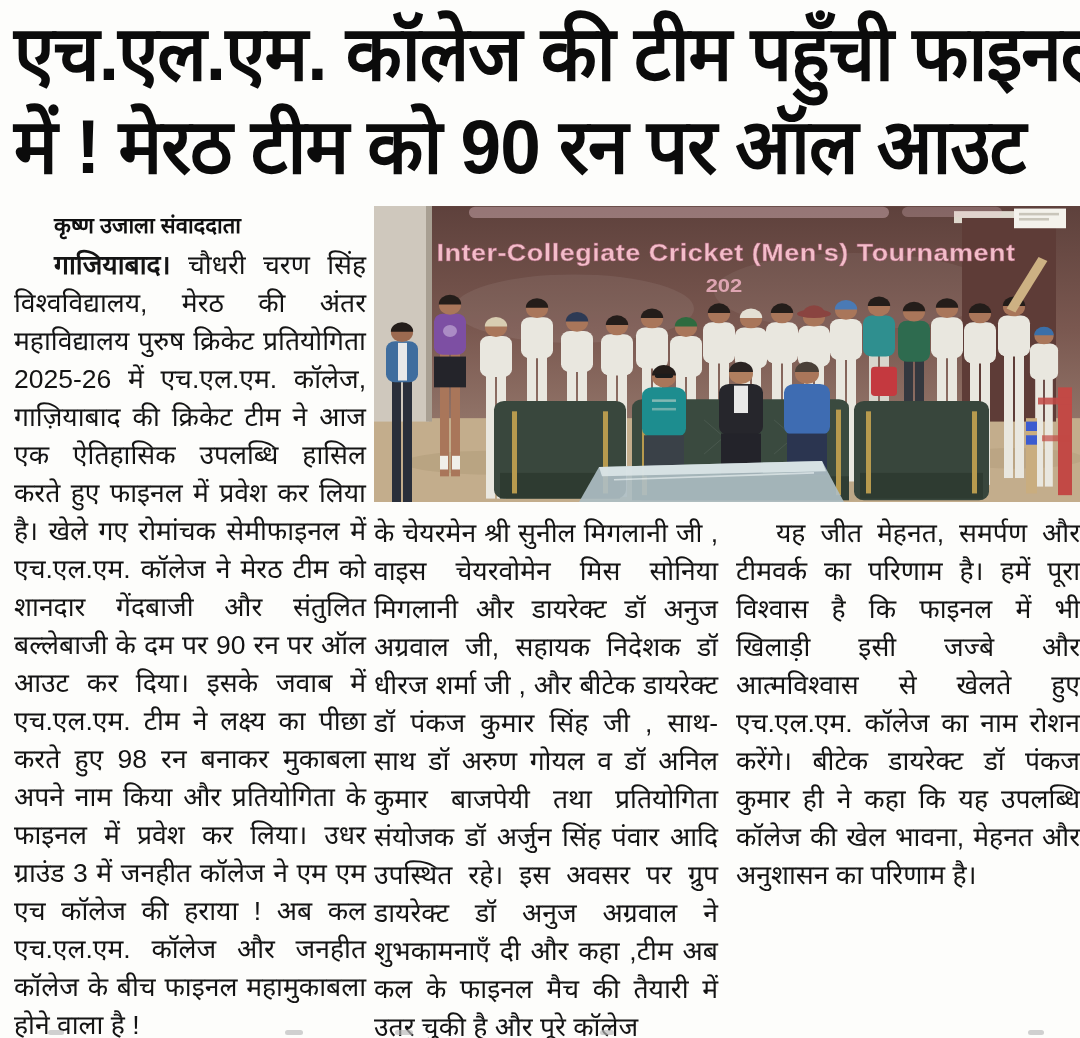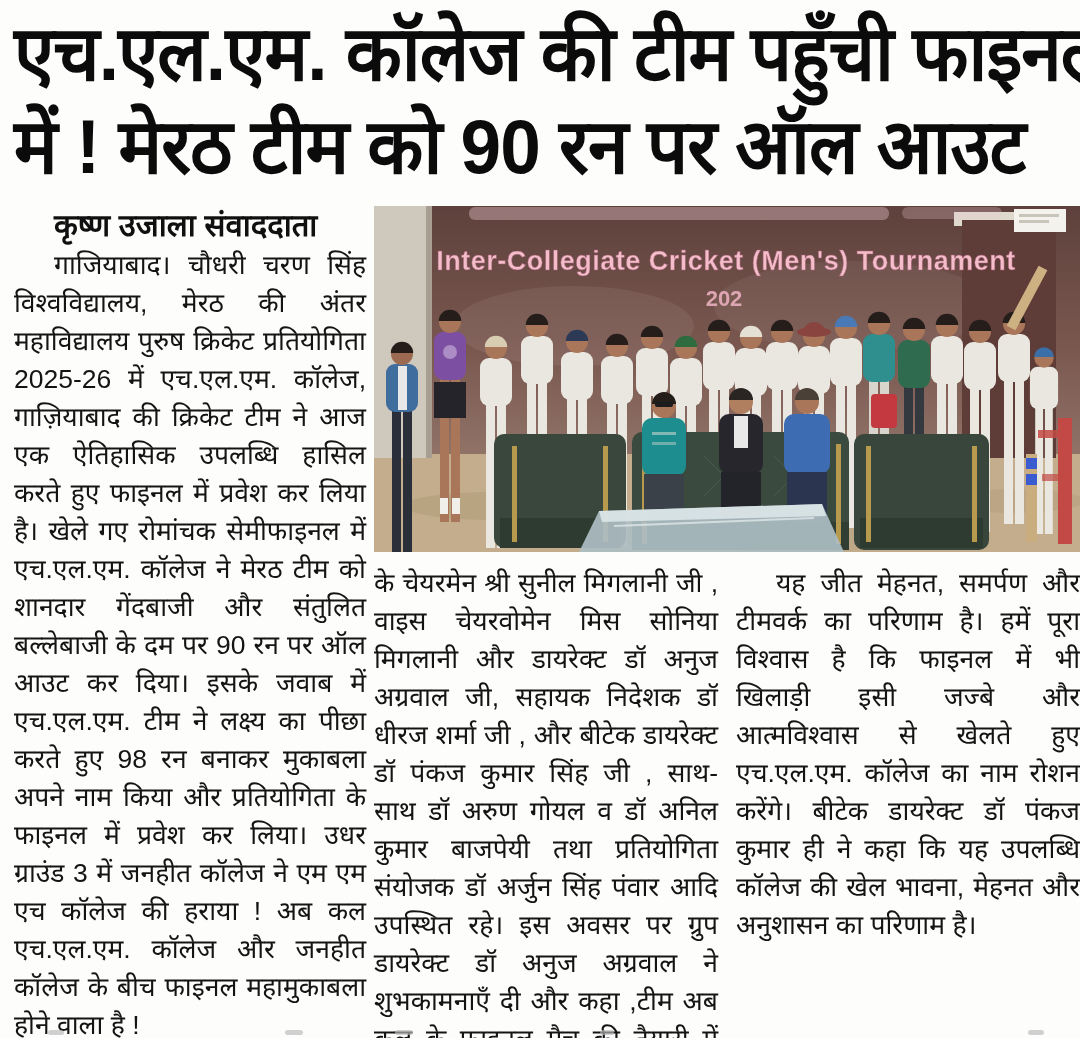--- a/index.html
+++ b/index.html
@@ -17,26 +17,26 @@
     white-space:nowrap;
   }
   .headline .hl-line { display:block; }
   .content { display:flex; gap:8px; padding:0 14px; margin-top:20px; }
   .col-left { width:352px; flex:none; padding-top:2px; }
   .right-side { flex:1; min-width:0; }
   p.body-p {
     font-size:26.5px; line-height:38px; text-align:justify;
     text-justify:inter-word; color:#141414;
   }
-  .byline { font-weight:bold; font-size:31px; line-height:40px; padding-left:40px; color:#101010; }
-  .dateline { font-weight:normal; }
+  .byline { font-weight:bold; font-size:22px; line-height:40px; padding-left:40px; color:#101010; }
+  .dateline { font-weight:bold; }
   .lead-p { text-indent:40px; }
   .indent-p { text-indent:40px; }
   figure.photo {
-    width:707px; height:346px; margin:2px 0 12px 0;
+    width:707px; height:296px; margin:2px 0 12px 0;
     background:#7a574e; overflow:hidden; position:relative;
   }
   figure.photo svg { display:block; width:100%; height:100%; }
   .cols2 { display:flex; gap:18px; }
   .col-mid, .col-right { width:344px; flex:none; }
   .ghost-row { position:absolute; left:0; bottom:0; width:1080px; height:10px; }
   .ghost-row span {
     position:absolute; top:2px; height:5px; border-radius:3px;
     background:#b9b9b9; opacity:.65;
   }

